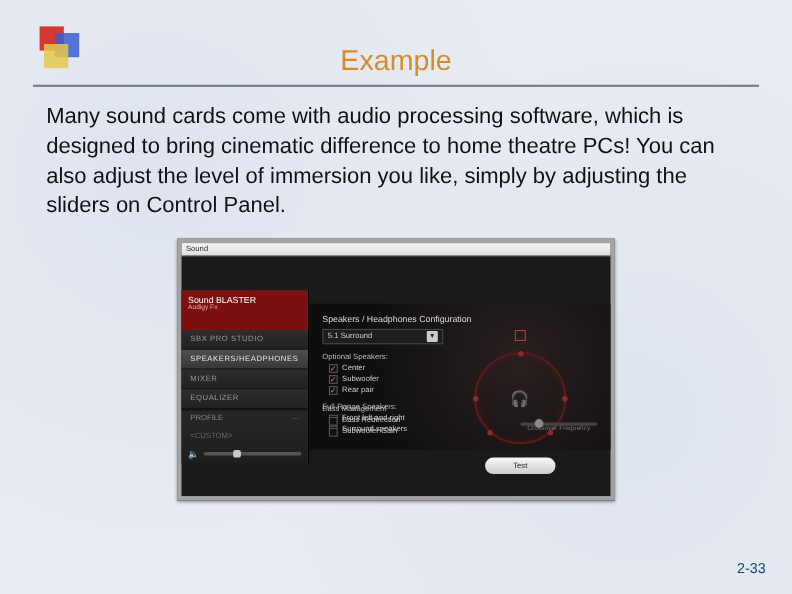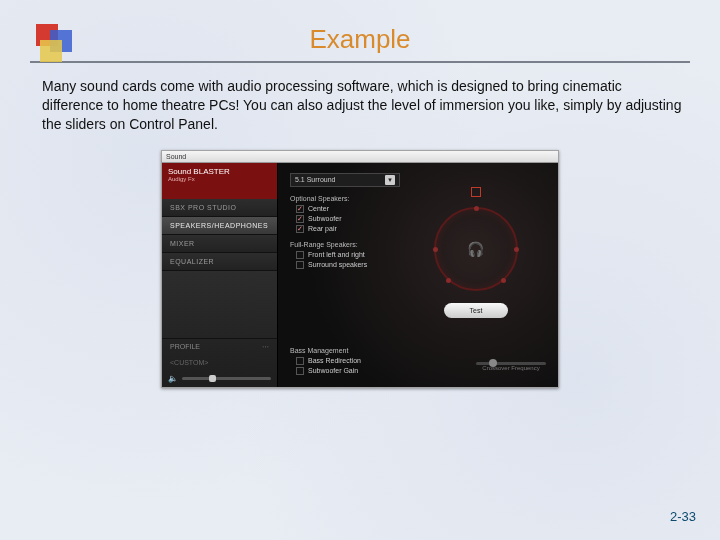--- a/index.html
+++ b/index.html
@@ -7,21 +7,21 @@
     width: 720px;
     height: 540px;
     background: #e8ecf3;
     background-image:
       radial-gradient(circle at 20% 30%, rgba(200,210,230,0.3) 0%, transparent 50%),
       radial-gradient(circle at 80% 70%, rgba(200,210,230,0.3) 0%, transparent 50%);
     font-family: Verdana, Geneva, sans-serif;
     position: relative;
     overflow: hidden;
   }
-  .slide { padding: 18px 30px 10px 30px; position: relative; height: 100%; }
+  .slide { padding: 34px 30px 10px 30px; position: relative; height: 100%; }
   .logo-mark {
     position: absolute;
     top: 24px; left: 36px;
     width: 44px; height: 44px;
   }
   .logo-mark .sq { position: absolute; width: 22px; height: 22px; }
   .logo-mark .sq.r { background: #d43a2f; top: 0; left: 0; }
   .logo-mark .sq.b { background: #3a5fcf; top: 6px; left: 14px; opacity: 0.85; }
   .logo-mark .sq.y { background: #e6c84a; top: 16px; left: 4px; opacity: 0.85; }
   .title {
@@ -34,31 +34,32 @@
   }
   .rule {
     border: 0;
     border-top: 2px solid #7a7f8c;
     margin: 0 0 14px 0;
   }
   .content { padding: 0 8px 0 8px; }
   .bullet-row { display: flex; align-items: baseline; gap: 14px; margin-bottom: 10px; margin-left: 10px; }
   .bullet-dot { width: 8px; height: 8px; background: #222; border-radius: 50%; display: inline-block; margin-top: 12px; flex-shrink: 0; }
   .bullet-text { color: #d43a2f; font-size: 24px; }
-  .body-text { color: #111; font-size: 14px; line-height: 1.35; margin-left: 4px; margin-bottom: 16px; }
+  .body-text { color: #111; font-size: 20px; line-height: 1.35; margin-left: 4px; margin-bottom: 16px; }
   .app-panel {
     width: 398px; height: 238px;
     margin: 0 auto;
     background: #1a1a1a;
-    border: 1px solid #a3a3a3;
+    border: 4px solid #a3a3a3;
     box-shadow: 0 1px 3px rgba(0,0,0,0.4);
     display: flex;
     font-size: 8px;
     color: #bbb;
     position: relative;
+    align-items: center;
   }
   .app-titlebar {
     position: absolute; top: 0; left: 0; right: 0; height: 12px;
     background: linear-gradient(#f5f5f5,#ddd);
     border-bottom: 1px solid #999;
     font-size: 7px; color: #333; padding-left: 4px; line-height: 12px;
   }
   .sidebar {
     width: 116px;
     background: linear-gradient(#3a3a3a,#1e1e1e);
@@ -163,20 +164,21 @@
         <div class="side-bottom2">&lt;CUSTOM&gt;</div>
         <div class="vol-row">
           <span class="vol-icon">🔈</span>
           <div class="vol-track">
               <div class="vol-thumb"></div>
             </div>
         </div>
       </div>
 
       <div class="main">
+        <div class="sec-title">Speakers / Headphones Configuration</div>
         <div class="dropdown">
           <span>5.1 Surround</span>
           <span class="dd-arrow">▾</span>
         </div>
 
         <div class="opt-group">
           <div class="opt-label">Optional Speakers:</div>
           <div class="chk-row">
               <span class="chk on"></span>
               <span>Center</span>

